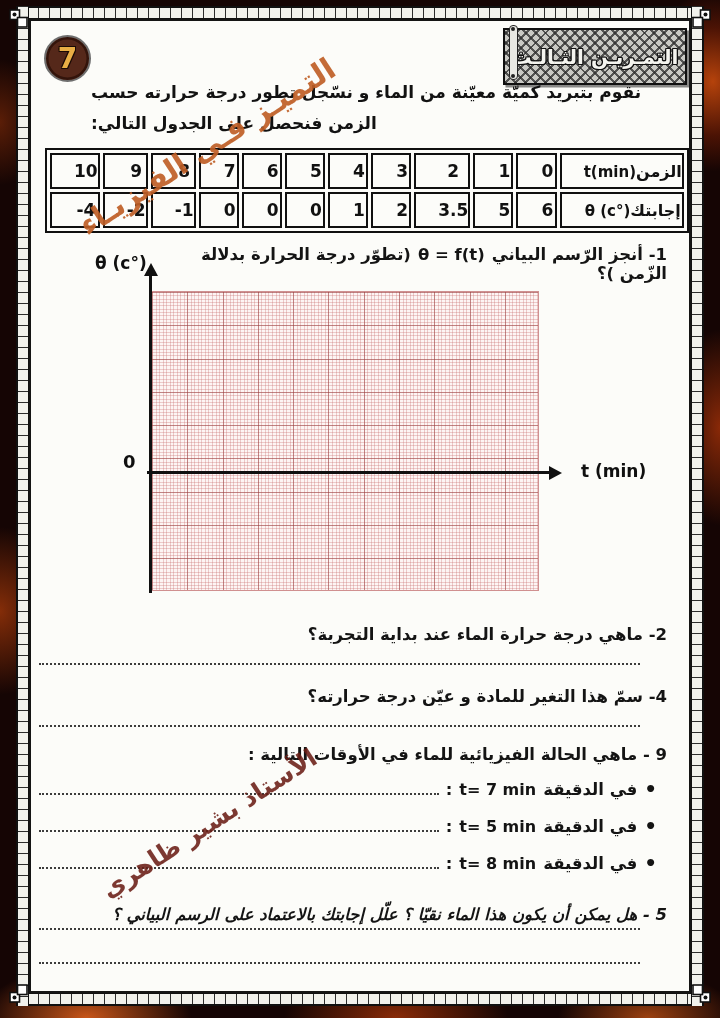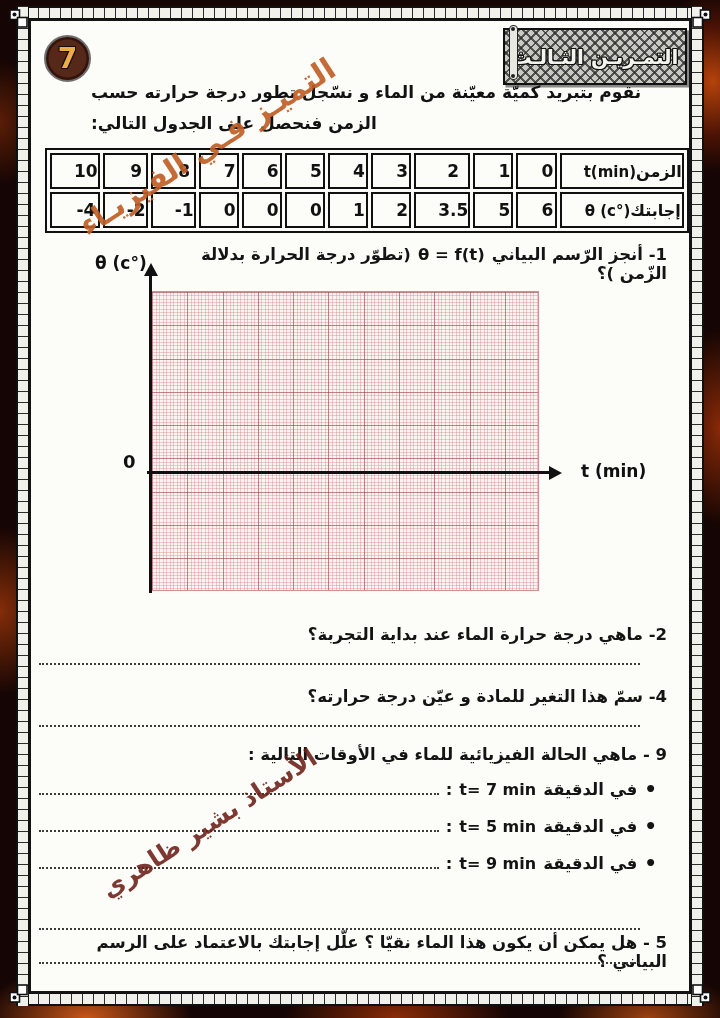--- a/index.html
+++ b/index.html
@@ -220,23 +220,23 @@
     <div class="bullet-row" style="top:791px;">
       <span class="bdot">•</span>
       <span>في الدقيقة</span>
       <span class="btime">t= 5 min</span>
       <span>:</span>
       <span class="bfill"></span>
     </div>
     <div class="bullet-row" style="top:828px;">
       <span class="bdot">•</span>
       <span>في الدقيقة</span>
-      <span class="btime">t= 9 min</span>
+      <span class="btime">t= 8 min</span>
       <span>:</span>
       <span class="bfill"></span>
     </div>
 
-    <div class="q" style="top:912px;">5 - هل يمكن أن يكون هذا الماء نقيّا ؟ علّل إجابتك بالاعتماد على الرسم البياني ؟</div>
+    <div class="q" style="top:884px;font-style:italic;">5 - هل يمكن أن يكون هذا الماء نقيّا ؟ علّل إجابتك بالاعتماد على الرسم البياني ؟</div>
     <div class="dots" style="top:905px; width:601px;"></div>
     <div class="dots" style="top:939px; width:601px;"></div>
 
   </div>
 </div>
 
 </body></html>

